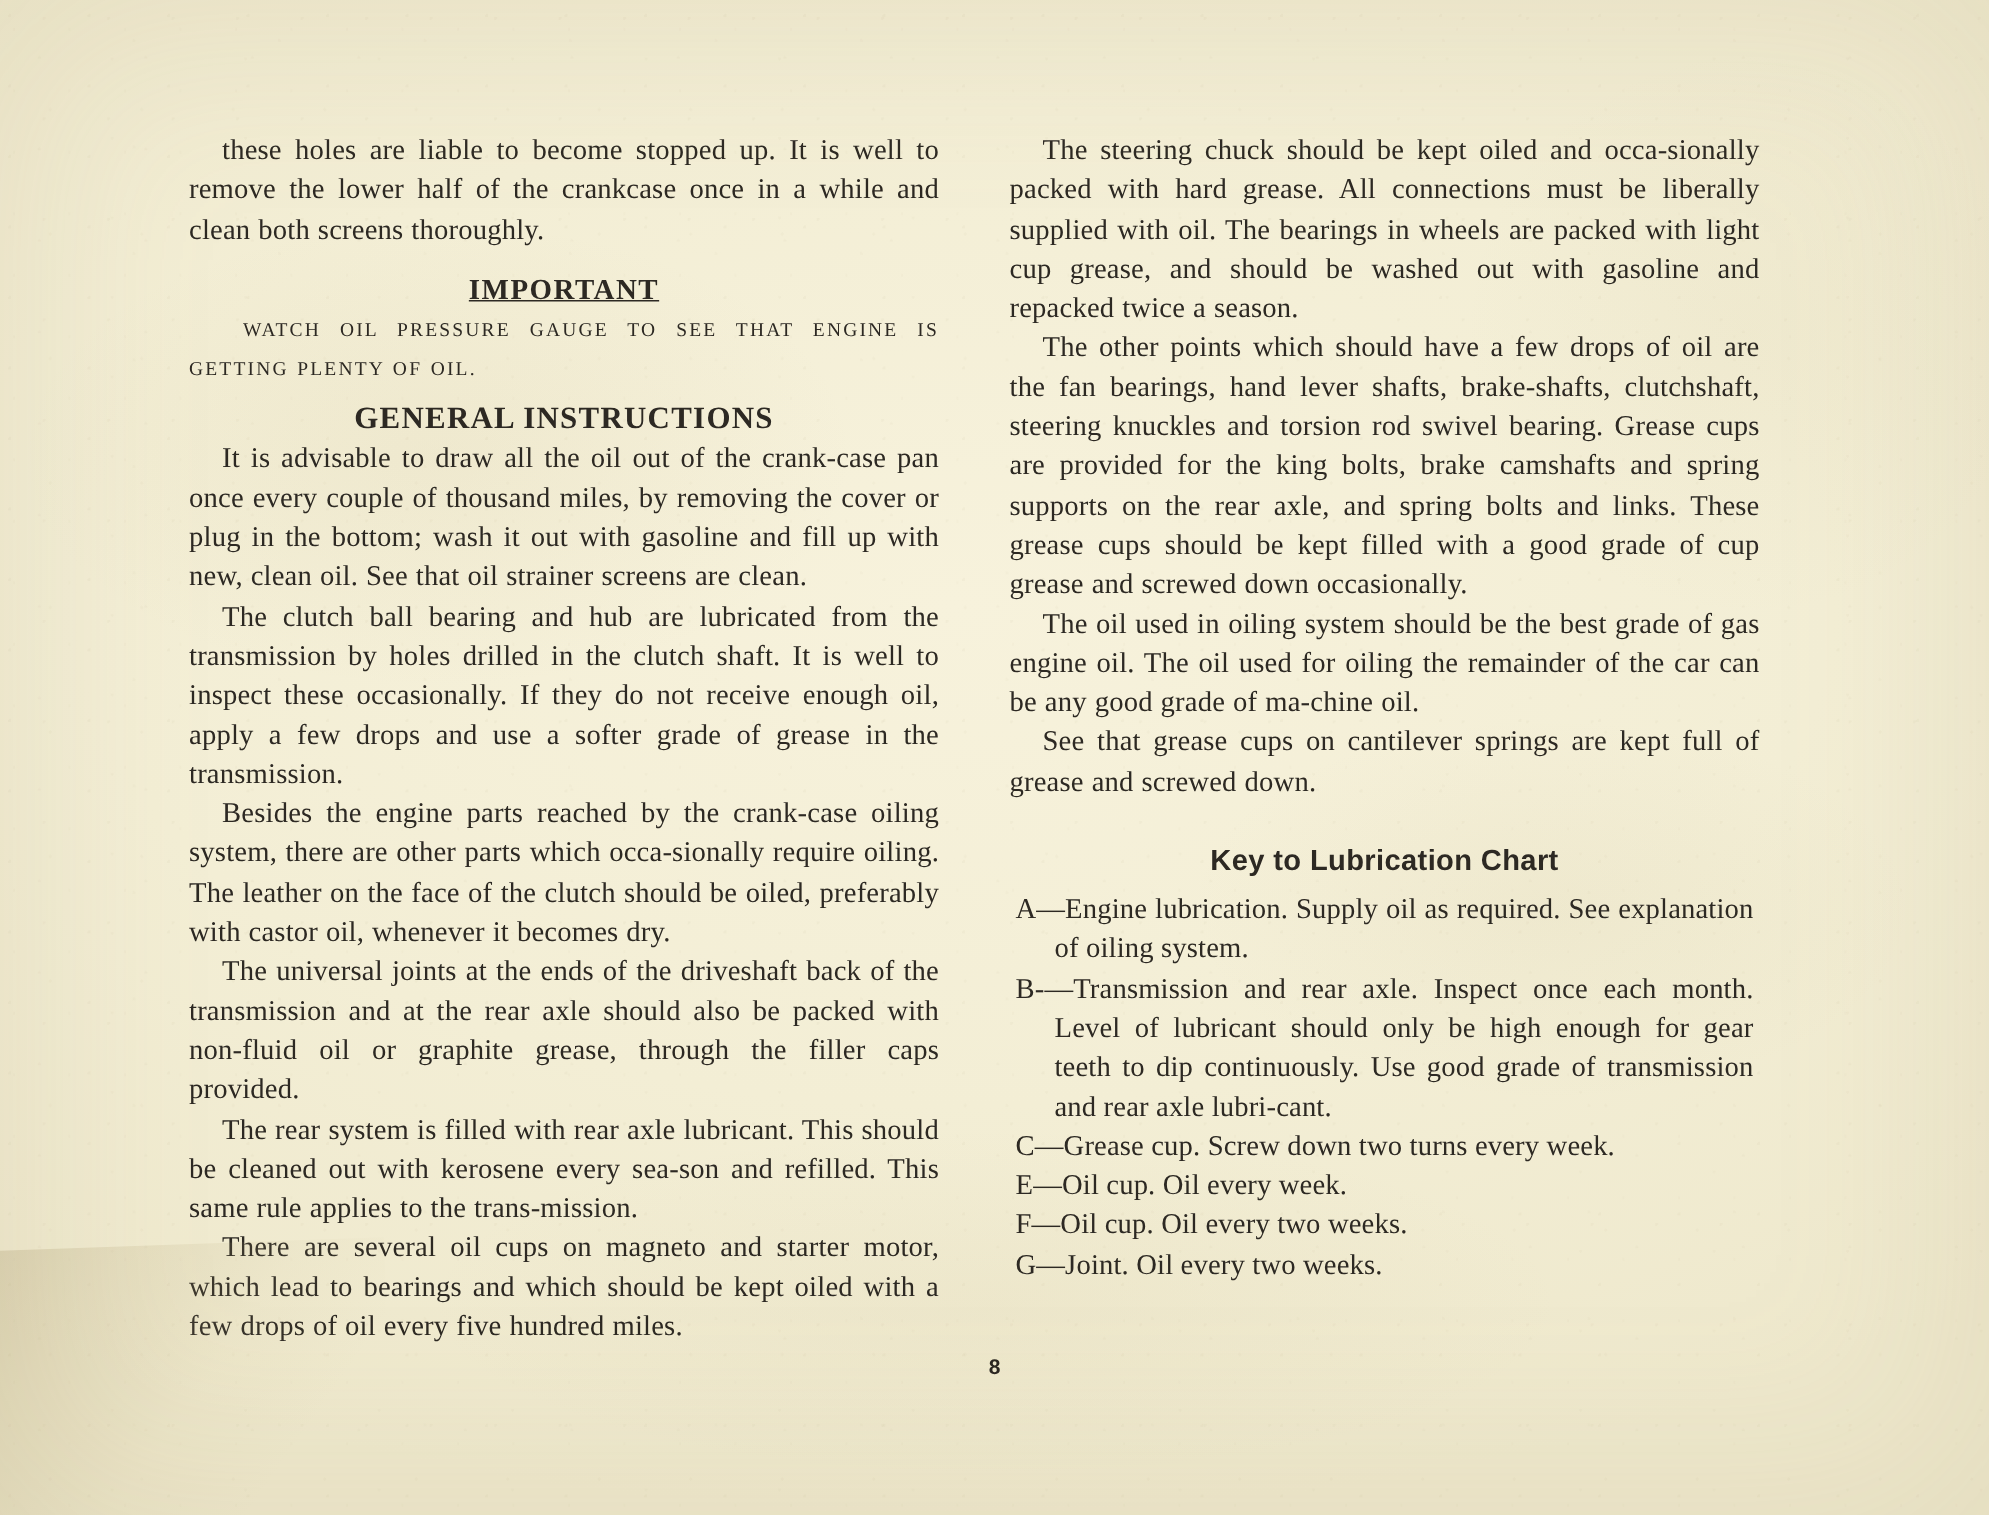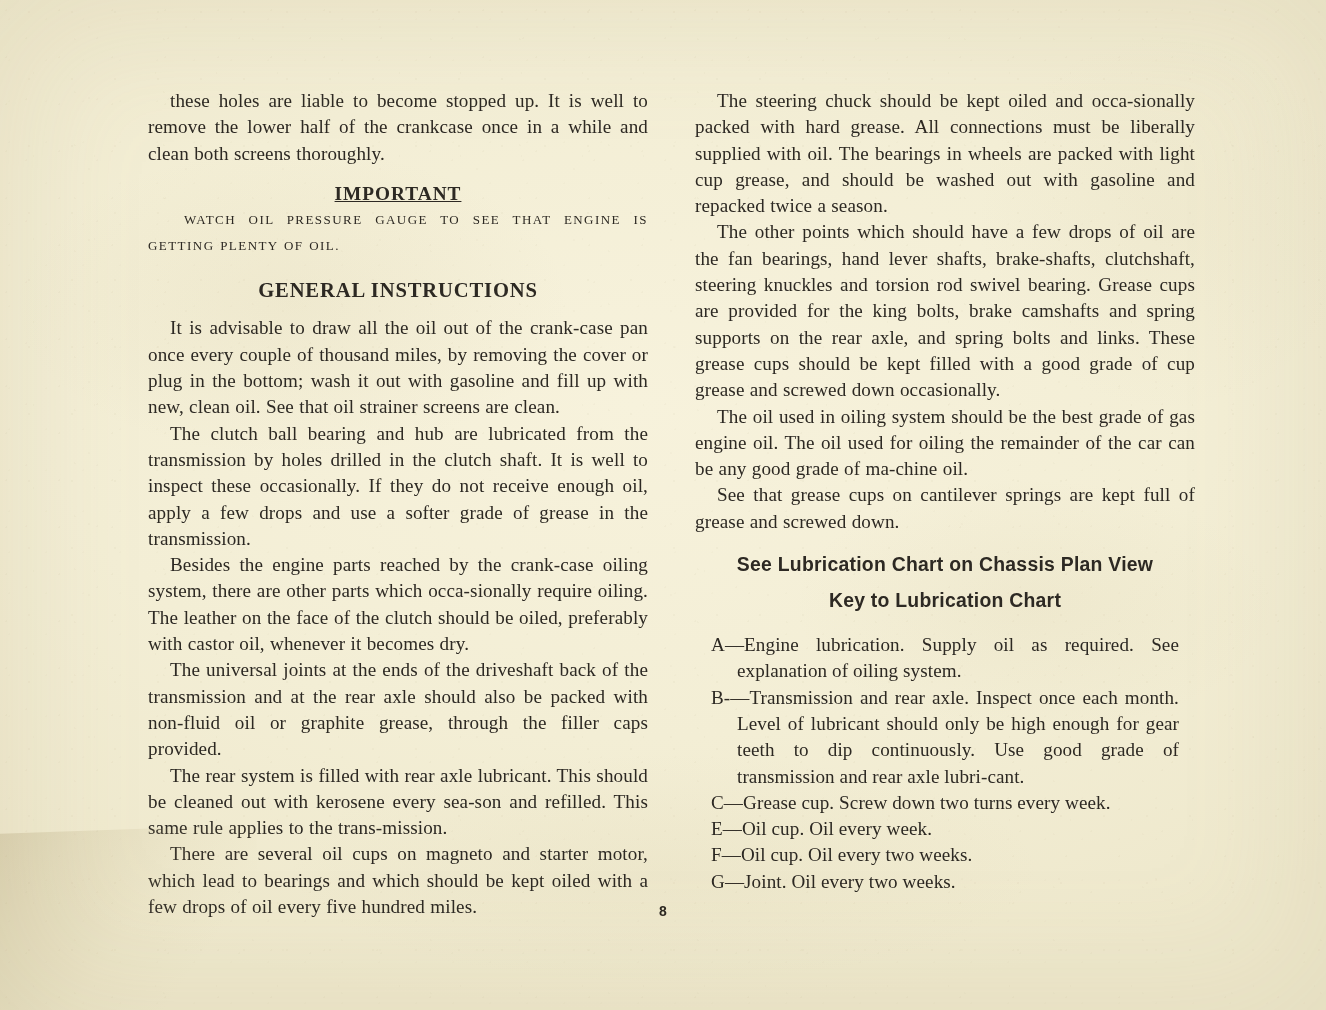--- a/index.html
+++ b/index.html
@@ -70,21 +70,21 @@
   #vignette {
     position: absolute;
     inset: 0;
     pointer-events: none;
     box-shadow: inset 0 0 120px 30px rgba(180,165,120,.13);
   }
 
   
   #columns {
     position: absolute;
-    left: 148px;
+    left: 126px;
     top: 88px;
     width: 1047px;
     height: 800px;
     display: flex;
     gap: 47px;
   }
   .col {
     width: 500px;
     flex: 0 0 500px;
   }
@@ -112,21 +112,21 @@
   .caps-block {
     margin: 0;
     text-align: justify;
     text-indent: 36px;
     font-size: 13px;
     line-height: 26.3px;
     letter-spacing: 1.45px;
     word-spacing: 1px;
   }
   h2.general {
-    margin: 12px;
+    margin: 1px;
     text-align: center;
     font-weight: bold;
     font-size: 20.6px;
     line-height: 26px;
     letter-spacing: .85px;
   }
 
   
   h3.sub {
     margin: 0;
@@ -134,21 +134,21 @@
     font-weight: bold;
     font-size: 19.4px;
     line-height: 26px;
     letter-spacing: .25px;
     font-family: "Liberation Sans", "DejaVu Sans", sans-serif;
   }
 
   
   ul.keylist {
     list-style: none;
-    margin: 16px;
+    margin: 4px;
     padding: 0;
   }
   ul.keylist li {
     font-size: 19.1px;
     line-height: 26.3px;
     text-align: justify;
     text-justify: inter-word;
     padding-left: 26px;
     text-indent: -26px;
     letter-spacing: .1px;
@@ -217,21 +217,20 @@
       <p class="body">The steering chuck should be kept oiled and occa-sionally packed with hard grease.  All connections must be liberally supplied with oil.  The bearings in wheels are packed with light cup grease, and should be washed out with gasoline and repacked twice a season.</p>
 
       <p class="body">The other points which should have a few drops of oil are the fan bearings, hand lever shafts, brake-shafts, clutchshaft, steering knuckles and torsion rod swivel bearing.  Grease cups are provided for the king bolts, brake camshafts and spring supports on the rear axle, and spring bolts and links.  These grease cups should be kept filled with a good grade of cup grease and screwed down occasionally.</p>
 
       <p class="body">The oil used in oiling system should be the best grade of gas engine oil.  The oil used for oiling the remainder of the car can be any good grade of ma-chine oil.</p>
 
       <p class="body">See that grease cups on cantilever springs are kept full of grease and screwed down.</p>
 
       <div class="sp16"></div>
 
-      <h3 class="sub">See Lubrication Chart on Chassis Plan View</h3>
 
       <div class="sp10"></div>
 
       <h3 class="sub">Key to Lubrication Chart</h3>
 
       <div class="sp3"></div>
 
       <ul class="keylist">
         <li>A—Engine lubrication.  Supply oil as required. See explanation of oiling system.</li>
         <li>B-—Transmission and rear axle.  Inspect once each month.  Level of lubricant should only be high enough for gear teeth to dip continuously.  Use good grade of transmission and rear axle lubri-cant.</li>

